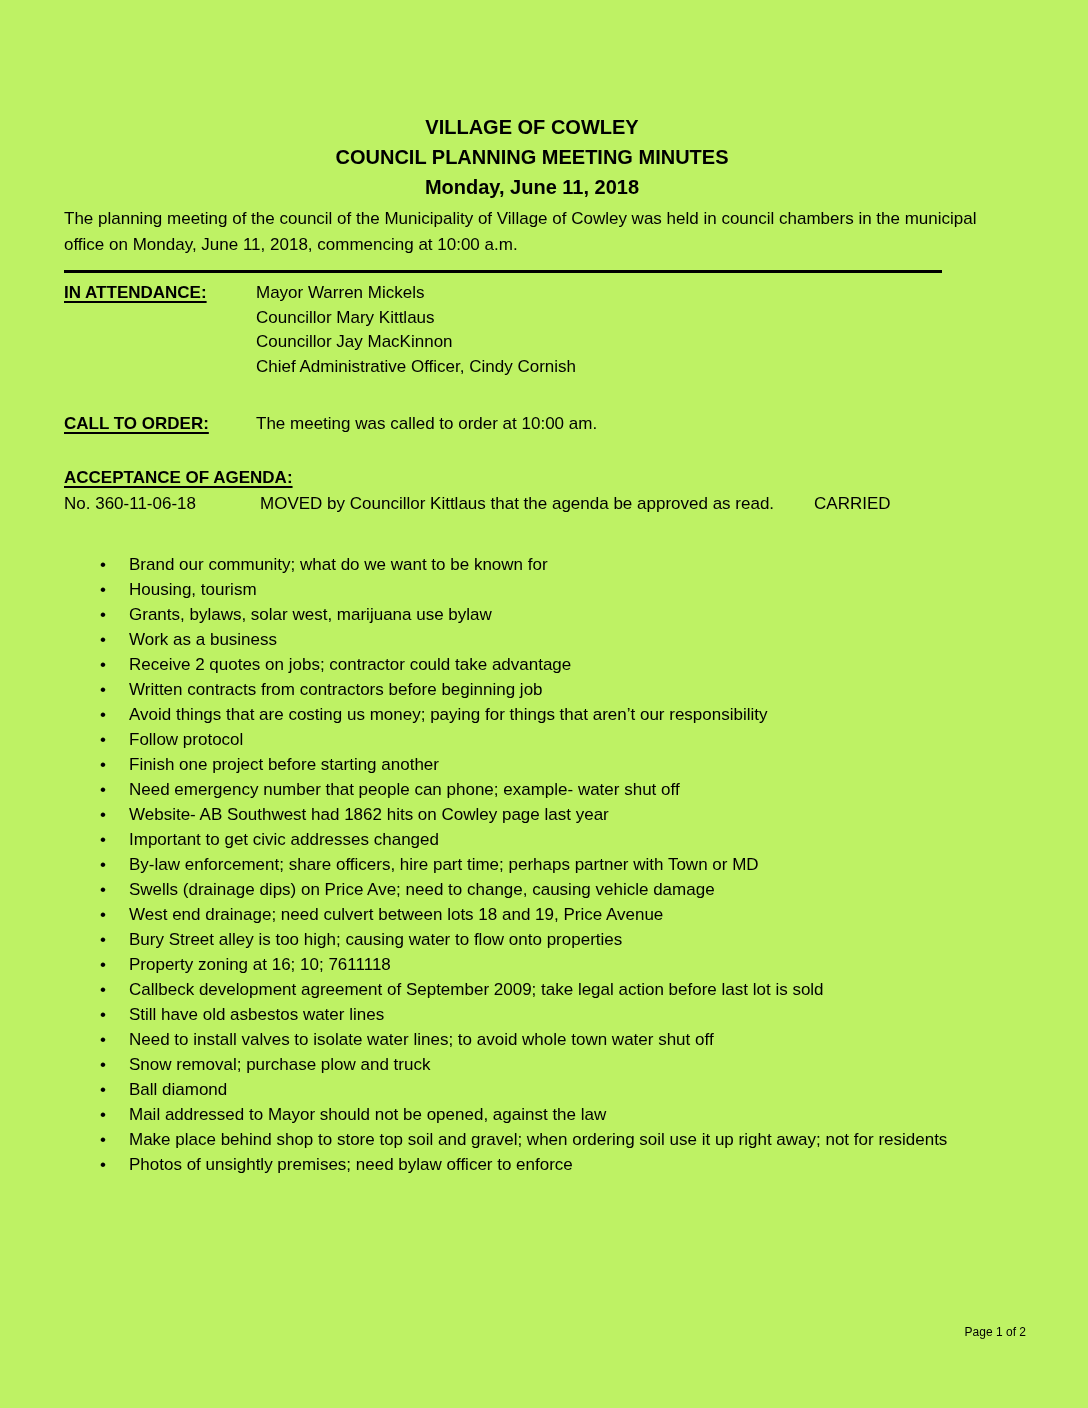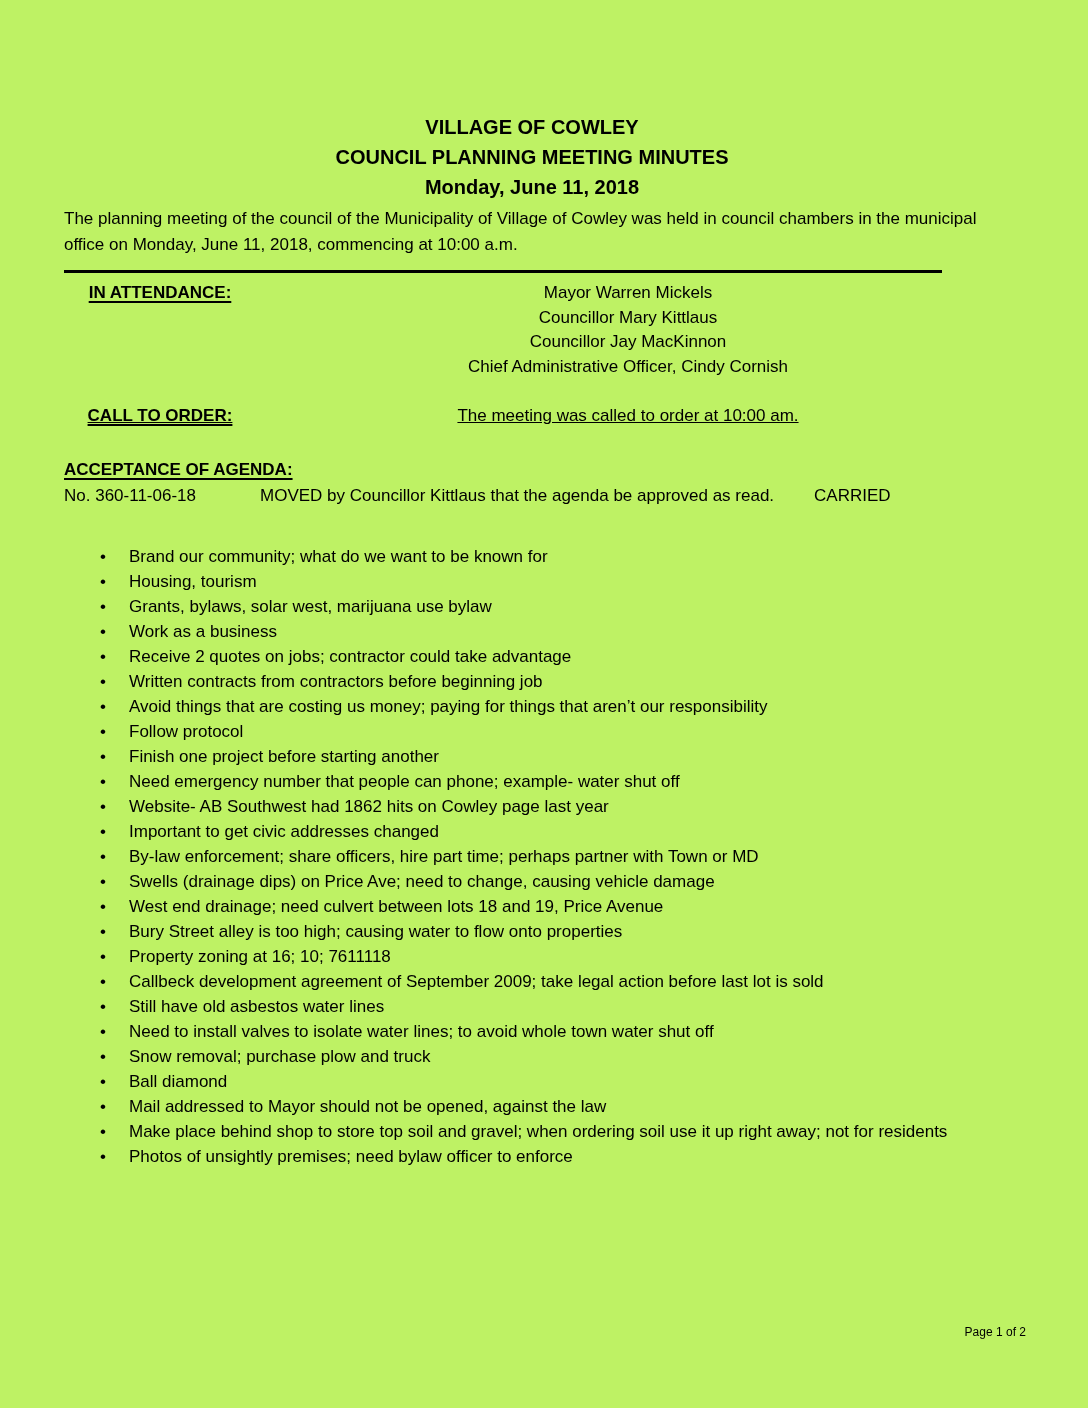--- a/index.html
+++ b/index.html
@@ -45,34 +45,33 @@
     width: 878px;
     margin: 12px 0 8px 0;
   }
 
   
   .section-row {
     display: flex;
     align-items: flex-start;
     font-size: 17px;
     line-height: 24.5px;
-    text-align: center;
   }
   .section-label {
     width: 192px;
     flex: 0 0 192px;
     font-weight: bold;
     text-decoration: underline;
     text-underline-offset: 3px;
     text-decoration-thickness: 2px;
   }
   .section-body { flex: 1; }
   .attendee { display: block; }
 
-  .call-to-order { margin-top: 25px; text-decoration: underline; }
+  .call-to-order { margin-top: 33px; }
 
   .acceptance { margin-top: 28px; font-size: 17px; line-height: 26px; }
   .acceptance-heading {
     font-weight: bold;
     text-decoration: underline;
     text-underline-offset: 3px;
     text-decoration-thickness: 2px;
     display: inline-block;
   }
   .motion-row { display: flex; align-items: flex-start; }

